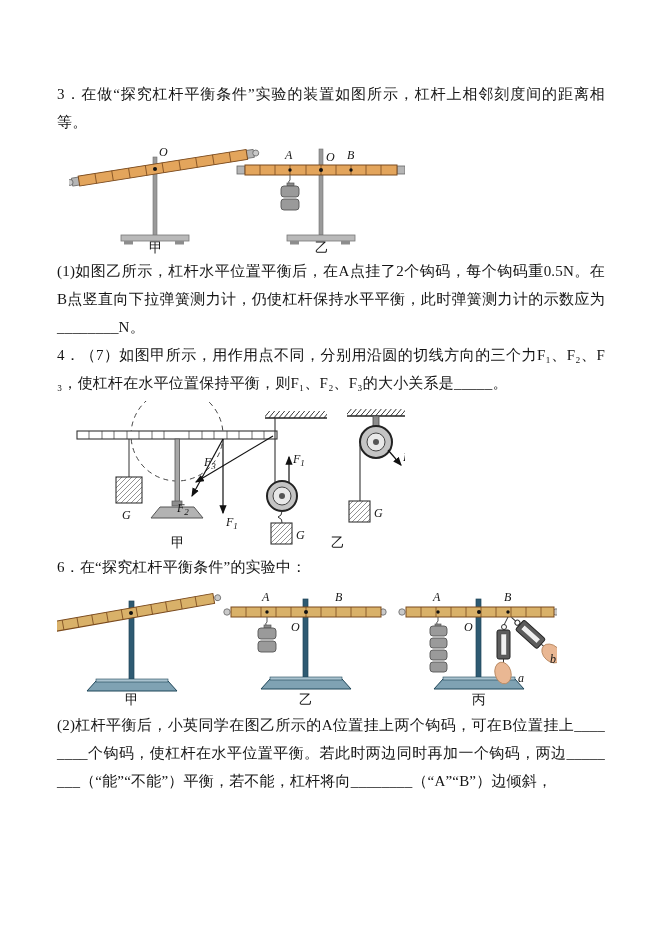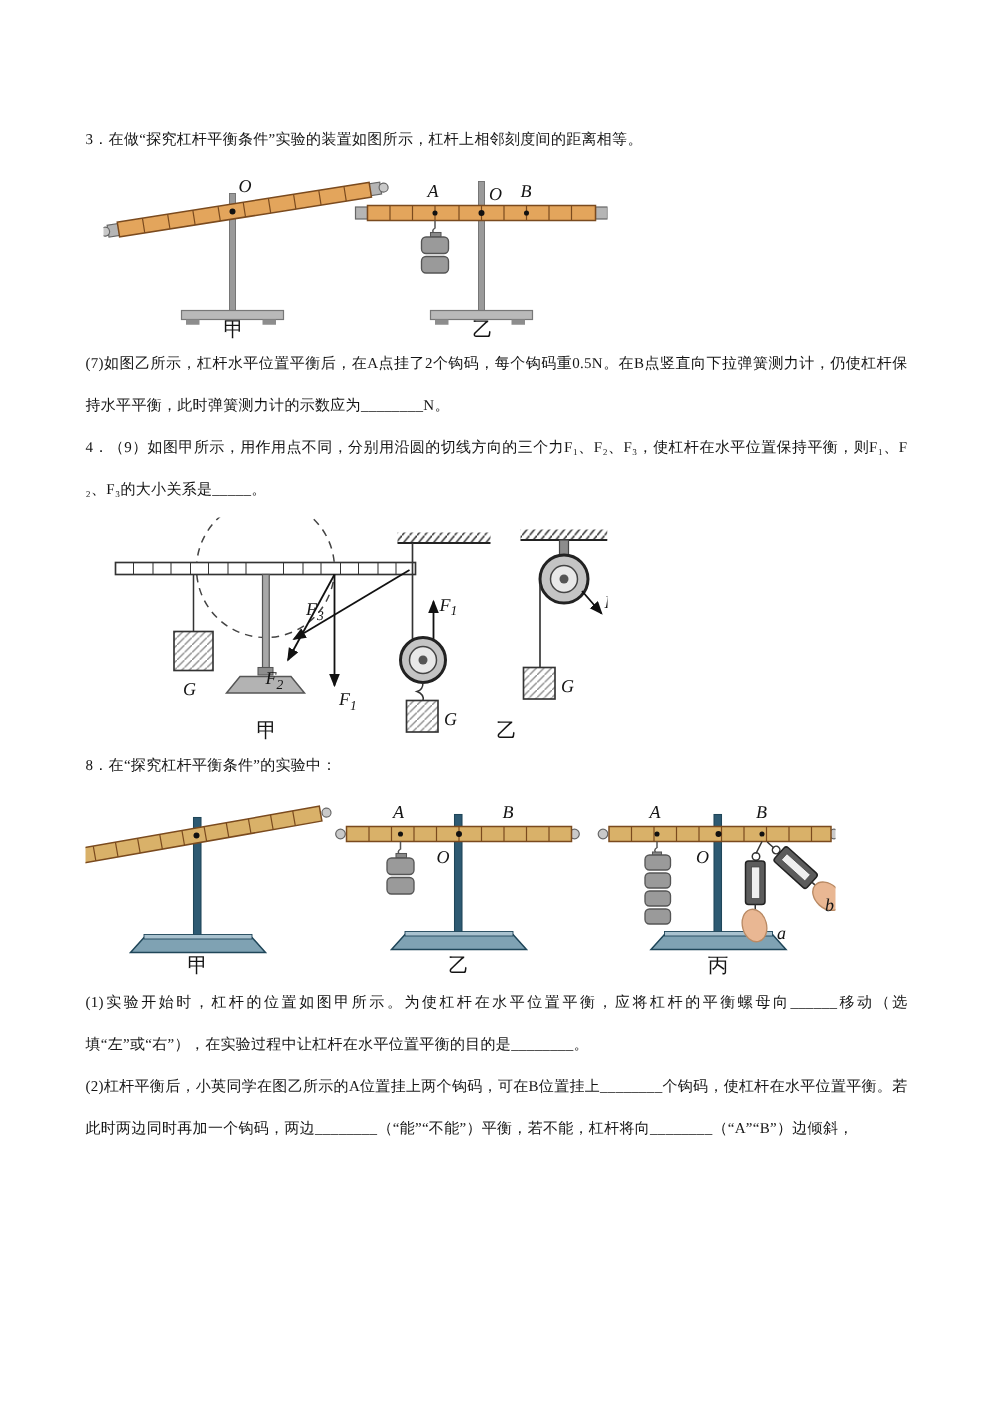--- a/index.html
+++ b/index.html
@@ -21,21 +21,21 @@
   .page{
     position:relative;
     width:661px;height:935px;
     background:#fff;
     padding:80px 56px 0 57px;
     overflow:hidden;
     font-family:"Liberation Serif","DejaVu Serif",serif;
     color:var(--ink);
   }
   .para{
-    font-size:10px;
+    font-size:15px;
     line-height:28px;
     text-align:justify;
     letter-spacing:0.2px;
     word-break:break-all;
   }
   .fig{display:block;}
   .fig-q3{margin:3px 0 2px 12px;}
   .fig-q4{margin:4px 0 2px 16px;}
   .fig-q5{margin:4px 0 4px 0px;}
   svg text{
@@ -94,23 +94,23 @@
       <g>
         <path d="M53,36 v5 q-3,2 0,4" stroke="#555" fill="none" stroke-width="1"></path>
         <rect x="50" y="44" width="7" height="3" fill="#8a8a8a" stroke="#555" stroke-width="0.7"></rect>
         <rect x="44" y="47" width="18" height="11" rx="3" fill="var(--weight)" stroke="var(--weight-edge)" stroke-width="0.9"></rect>
         <rect x="44" y="60" width="18" height="11" rx="3" fill="var(--weight)" stroke="var(--weight-edge)" stroke-width="0.9"></rect>
       </g>
       <text class="cap" x="78" y="113">乙</text>
     </g>
   </svg>
 
-  <p class="para">(7)如图乙所示，杠杆水平位置平衡后，在A点挂了2个钩码，每个钩码重0.5N。在B点竖直向下拉弹簧测力计，仍使杠杆保持水平平衡，此时弹簧测力计的示数应为________N。</p>
-
-  <p class="para">4．（9）如图甲所示，用作用点不同，分别用沿圆的切线方向的三个力F₁、F₂、F₃，使杠杆在水平位置保持平衡，则F₁、F₂、F₃的大小关系是_____。</p>
+  <p class="para">(1)如图乙所示，杠杆水平位置平衡后，在A点挂了2个钩码，每个钩码重0.5N。在B点竖直向下拉弹簧测力计，仍使杠杆保持水平平衡，此时弹簧测力计的示数应为________N。</p>
+
+  <p class="para">4．（7）如图甲所示，用作用点不同，分别用沿圆的切线方向的三个力F₁、F₂、F₃，使杠杆在水平位置保持平衡，则F₁、F₂、F₃的大小关系是_____。</p>
 
   <svg class="fig fig-q4" width="332" height="150" viewBox="0 0 332 150">
     <defs>
       <marker id="arr" markerWidth="9" markerHeight="8" refX="6.5" refY="3" orient="auto">
         <path d="M0,0 L7.5,3 L0,6 Z" fill="#111"></path>
       </marker>
       <pattern id="hg" width="5" height="5" patternUnits="userSpaceOnUse">
         <path d="M0,5 L5,0" stroke="#888" stroke-width="0.9"></path>
       </pattern>
       <pattern id="hc" width="5" height="6" patternUnits="userSpaceOnUse">
@@ -163,21 +163,21 @@
         <line x1="97" y1="44" x2="97" y2="100" stroke="#333" stroke-width="1.1"></line>
         <rect x="86" y="100" width="21" height="21" fill="url(#hg)" stroke="#333" stroke-width="1.1"></rect>
         <text class="pt" x="111" y="116" font-size="13">G</text>
         <line x1="125" y1="49" x2="138" y2="64" stroke="#111" stroke-width="1.2" marker-end="url(#arr)"></line>
         <text class="force" x="140" y="60"><tspan>F</tspan><tspan class="sub" dy="3">2</tspan></text>
       </g>
       <text class="cap" x="68" y="146">乙</text>
     </g>
   </svg>
 
-  <p class="para">8．在“探究杠杆平衡条件”的实验中：</p>
+  <p class="para">6．在“探究杠杆平衡条件”的实验中：</p>
 
   <svg class="fig fig-q5" width="500" height="122" viewBox="0 0 500 122">
 
     <g>
       <rect x="72" y="16" width="5" height="80" fill="var(--teal)" stroke="var(--teal-edge)" stroke-width="0.7"></rect>
       <path d="M30,106 L120,106 L111,96 L39,96 Z" fill="var(--teal-base)" stroke="var(--teal-edge)" stroke-width="1"></path>
       <rect x="39" y="94" width="72" height="3" fill="#a9c2cf" stroke="var(--teal-edge)" stroke-width="0.6"></rect>
       <g transform="rotate(-10 74 28)">
         <circle cx="-14" cy="28" r="3" fill="#c9c9c9" stroke="#666" stroke-width="0.8"></circle>
         <circle cx="162" cy="28" r="3" fill="#c9c9c9" stroke="#666" stroke-width="0.8"></circle>
@@ -251,16 +251,15 @@
           <rect x="-2.5" y="17" width="5.5" height="21" fill="#efefef" stroke="#444" stroke-width="0.5"></rect>
           <line x1="0" y1="42" x2="0" y2="47" stroke="#333" stroke-width="1"></line>
           <ellipse cx="0" cy="56" rx="8" ry="11" fill="var(--skin)" stroke="#b98a64" stroke-width="0.9"></ellipse>
         </g>
         <text class="pt" x="148" y="78">b</text>
       </g>
       <text class="cap" x="70" y="119">丙</text>
     </g>
   </svg>
 
-  <p class="para">(1)实验开始时，杠杆的位置如图甲所示。为使杠杆在水平位置平衡，应将杠杆的平衡螺母向______移动（选填“左”或“右”），在实验过程中让杠杆在水平位置平衡的目的是________。</p>
   <p class="para">(2)杠杆平衡后，小英同学在图乙所示的A位置挂上两个钩码，可在B位置挂上________个钩码，使杠杆在水平位置平衡。若此时两边同时再加一个钩码，两边________（“能”“不能”）平衡，若不能，杠杆将向________（“A”“B”）边倾斜，</p>
 
 </div>
 
 </body></html>

